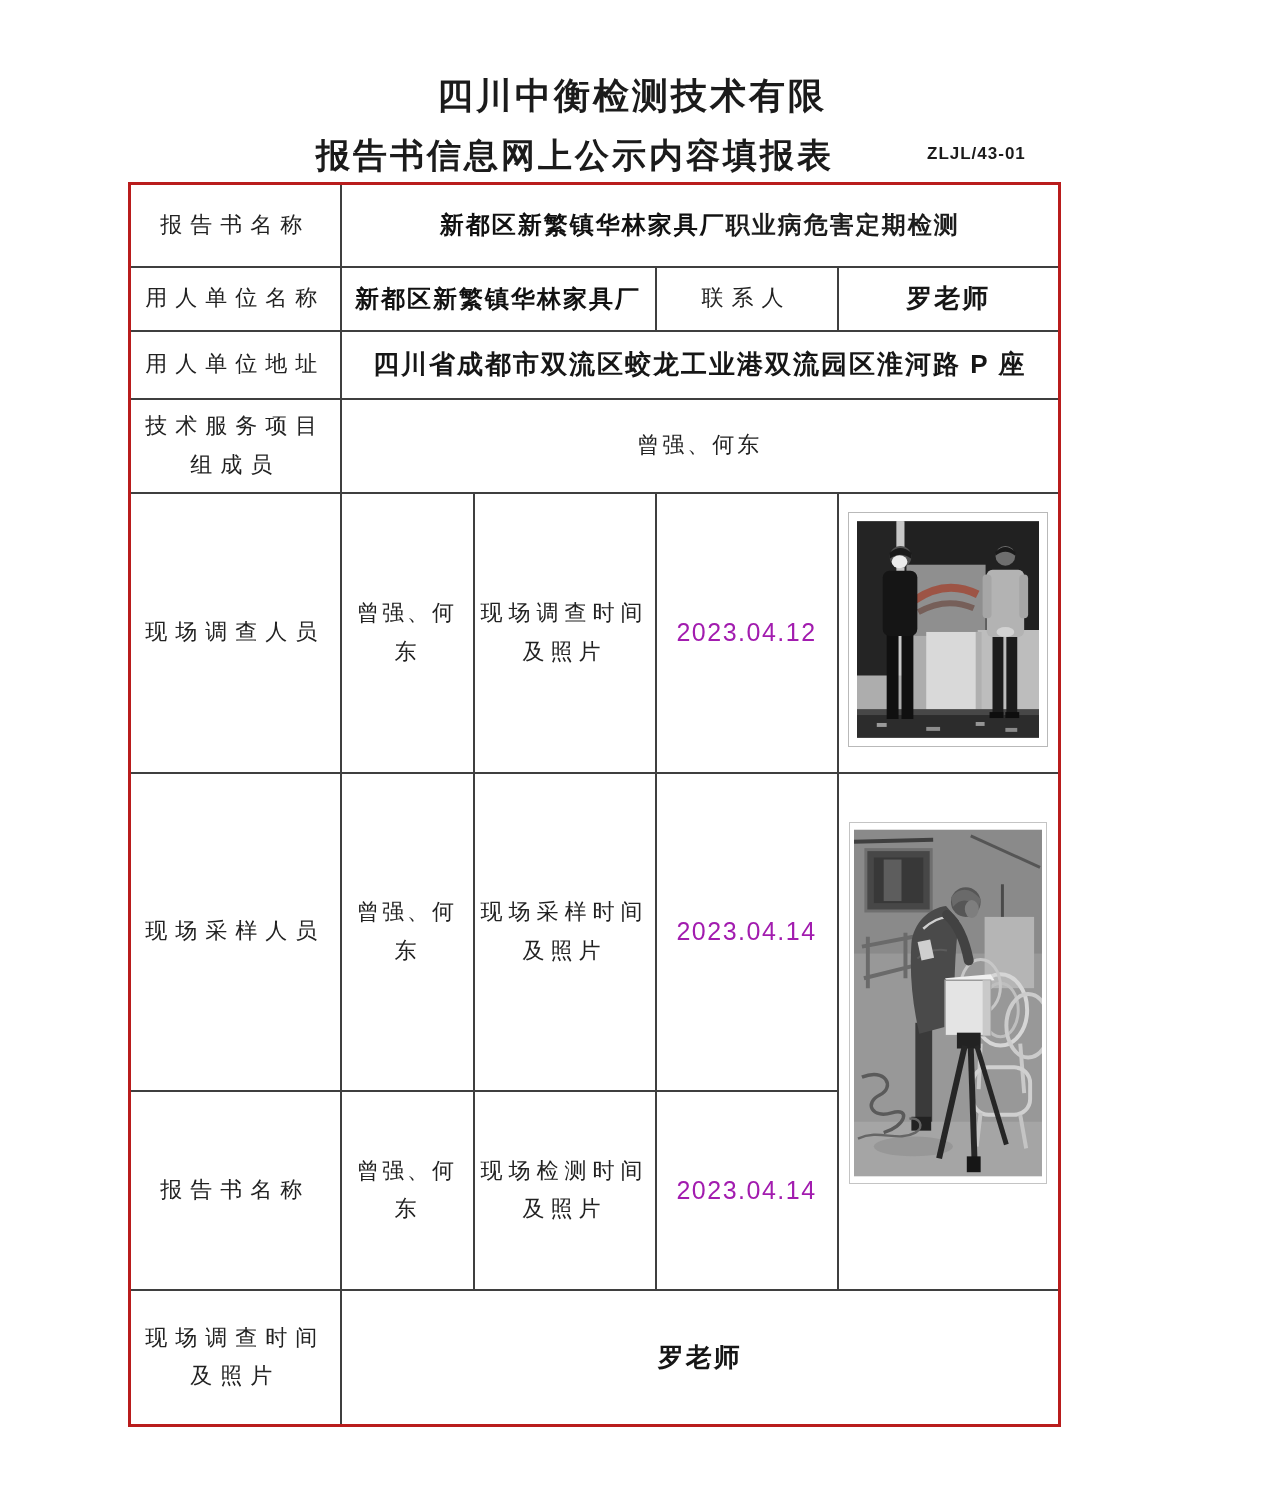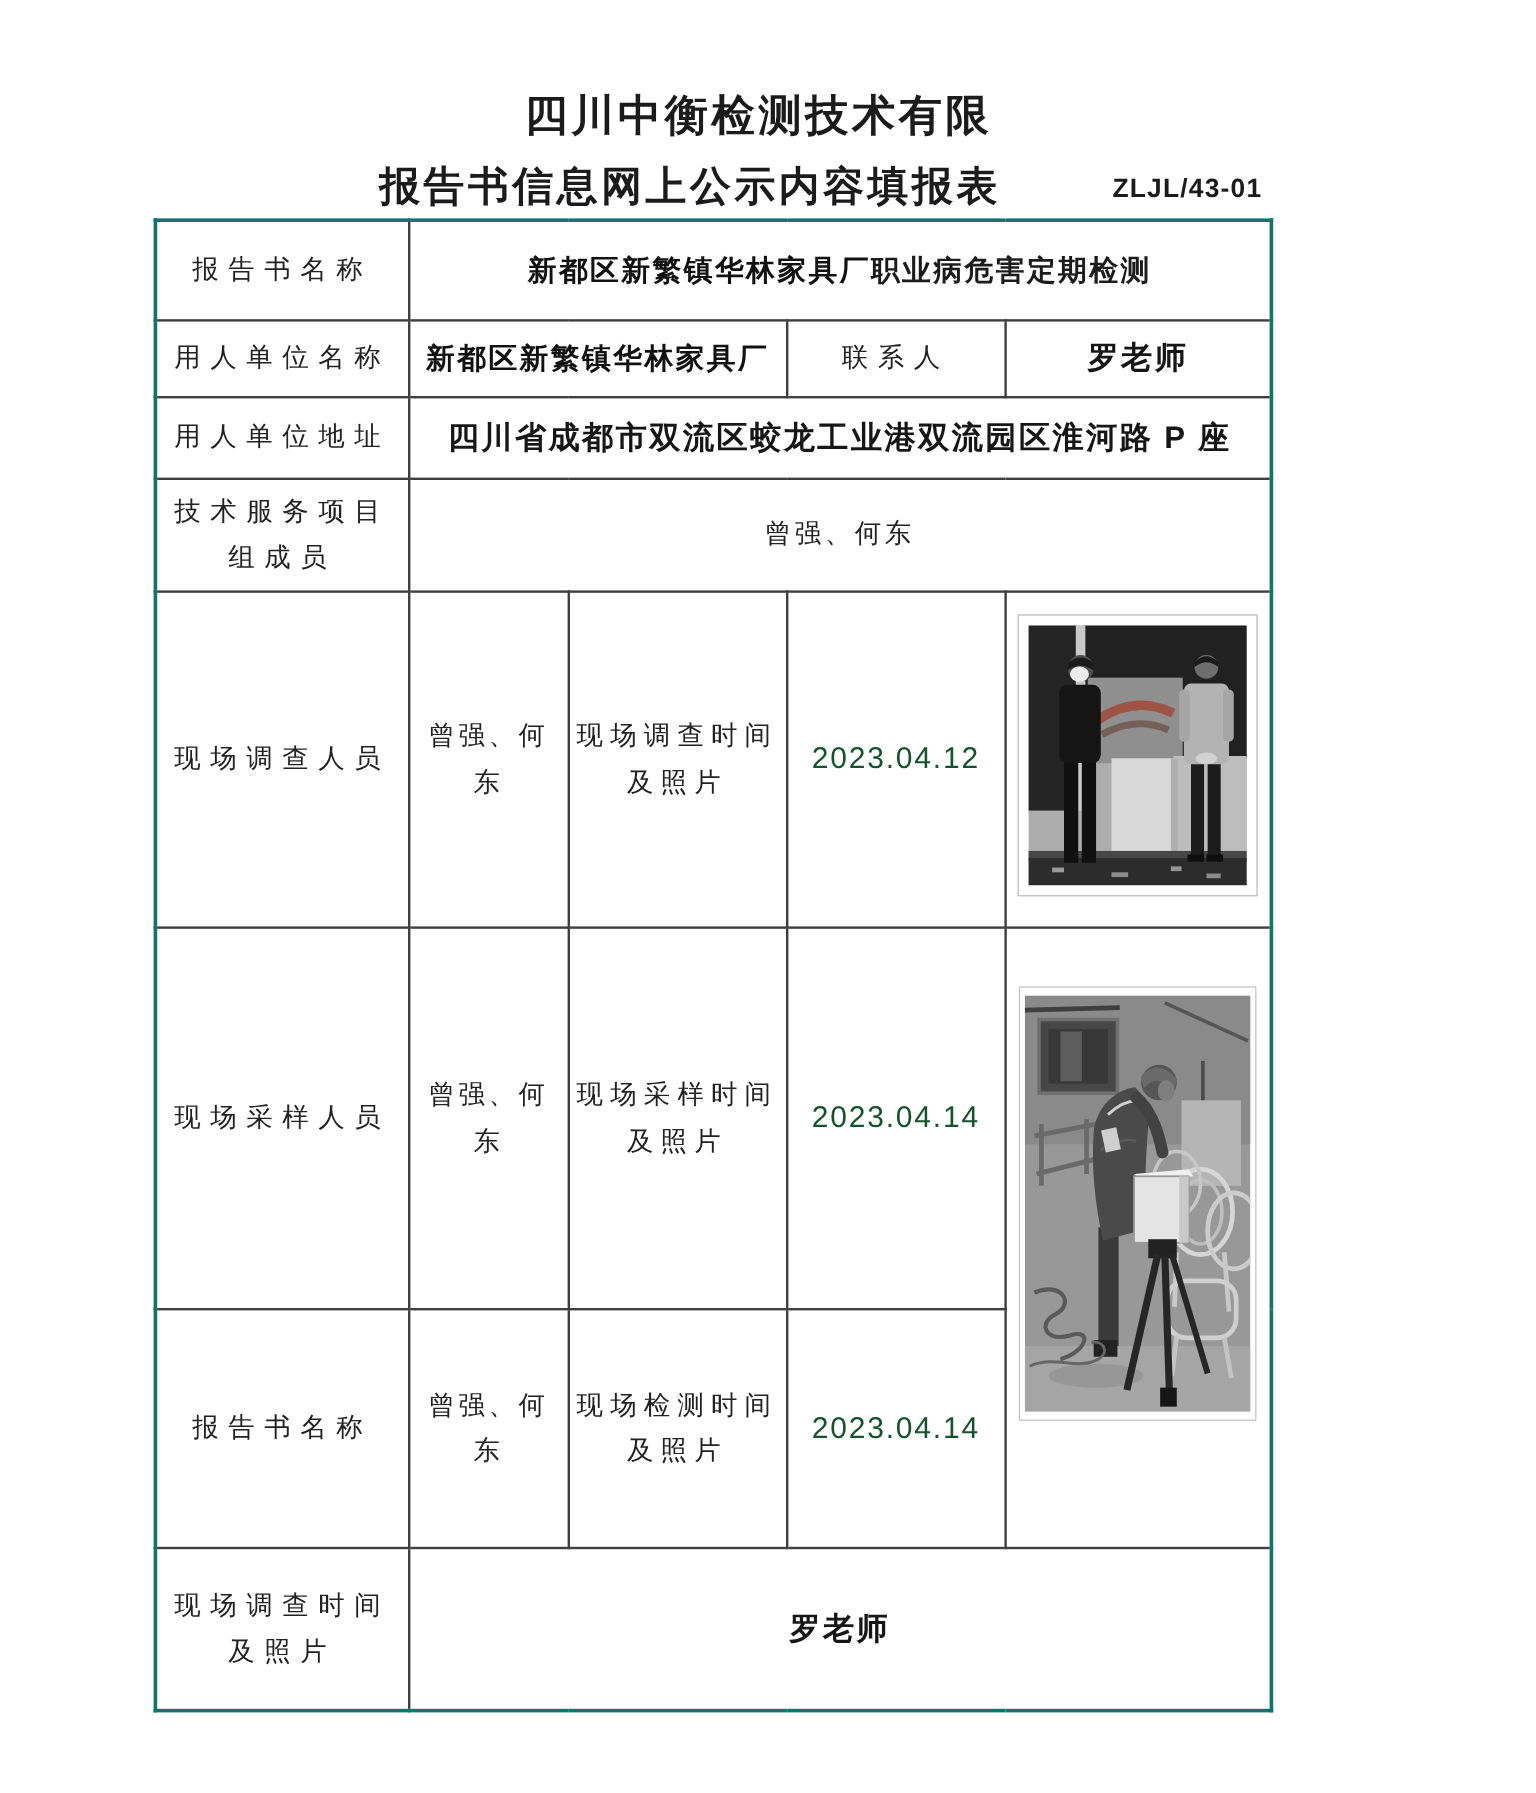--- a/index.html
+++ b/index.html
@@ -20,31 +20,31 @@
     font-size:36px;font-weight:700;letter-spacing:3px;
     font-family:"Liberation Sans", sans-serif;
   }
   .title2{
     position:absolute;top:133px;left:316px;
     font-size:34px;font-weight:700;letter-spacing:3px;
     font-family:"Liberation Sans", sans-serif;
   }
   .code{
     position:absolute;top:144px;left:927px;
-    font-size:22px;font-weight:700;letter-spacing:1px;
+    font-size:17px;font-weight:700;letter-spacing:1px;
     font-family:"Liberation Sans", sans-serif;
   }
 
   
   table.form{
     position:absolute;left:128px;top:182px;
     width:930px;
     border-collapse:collapse;
     table-layout:fixed;
-    border:3px solid #0f766e;
+    border:3px solid #b91c1c;
   }
   table.form td{
     border:2px solid #3f3f3f;
     text-align:center;
     vertical-align:middle;
     padding:0;
     overflow:hidden;
   }
   .lbl{
     font-family:"Liberation Serif", serif;
@@ -70,21 +70,21 @@
   .addr{
     font-family:"Liberation Sans", sans-serif;
     font-size:26px;font-weight:600;letter-spacing:2px;color:#161616;
   }
   .person{
     font-family:"Liberation Sans", sans-serif;
     font-size:26px;font-weight:600;letter-spacing:2px;color:#161616;
   }
   .dateval{
     font-family:"Liberation Sans", sans-serif;
-    font-size:25px;font-weight:500;letter-spacing:1.5px;color:#14532d;
+    font-size:25px;font-weight:500;letter-spacing:1.5px;color:#a21caf;
   }
 
   
   .photo1frame{
     width:200px;margin:18px auto 0 auto;
     background:#ffffff;border:1px solid #b9b9b9;
     padding:8px;box-sizing:border-box;
   }
   .photo2frame{
     width:198px;margin:48px auto 0 auto;

